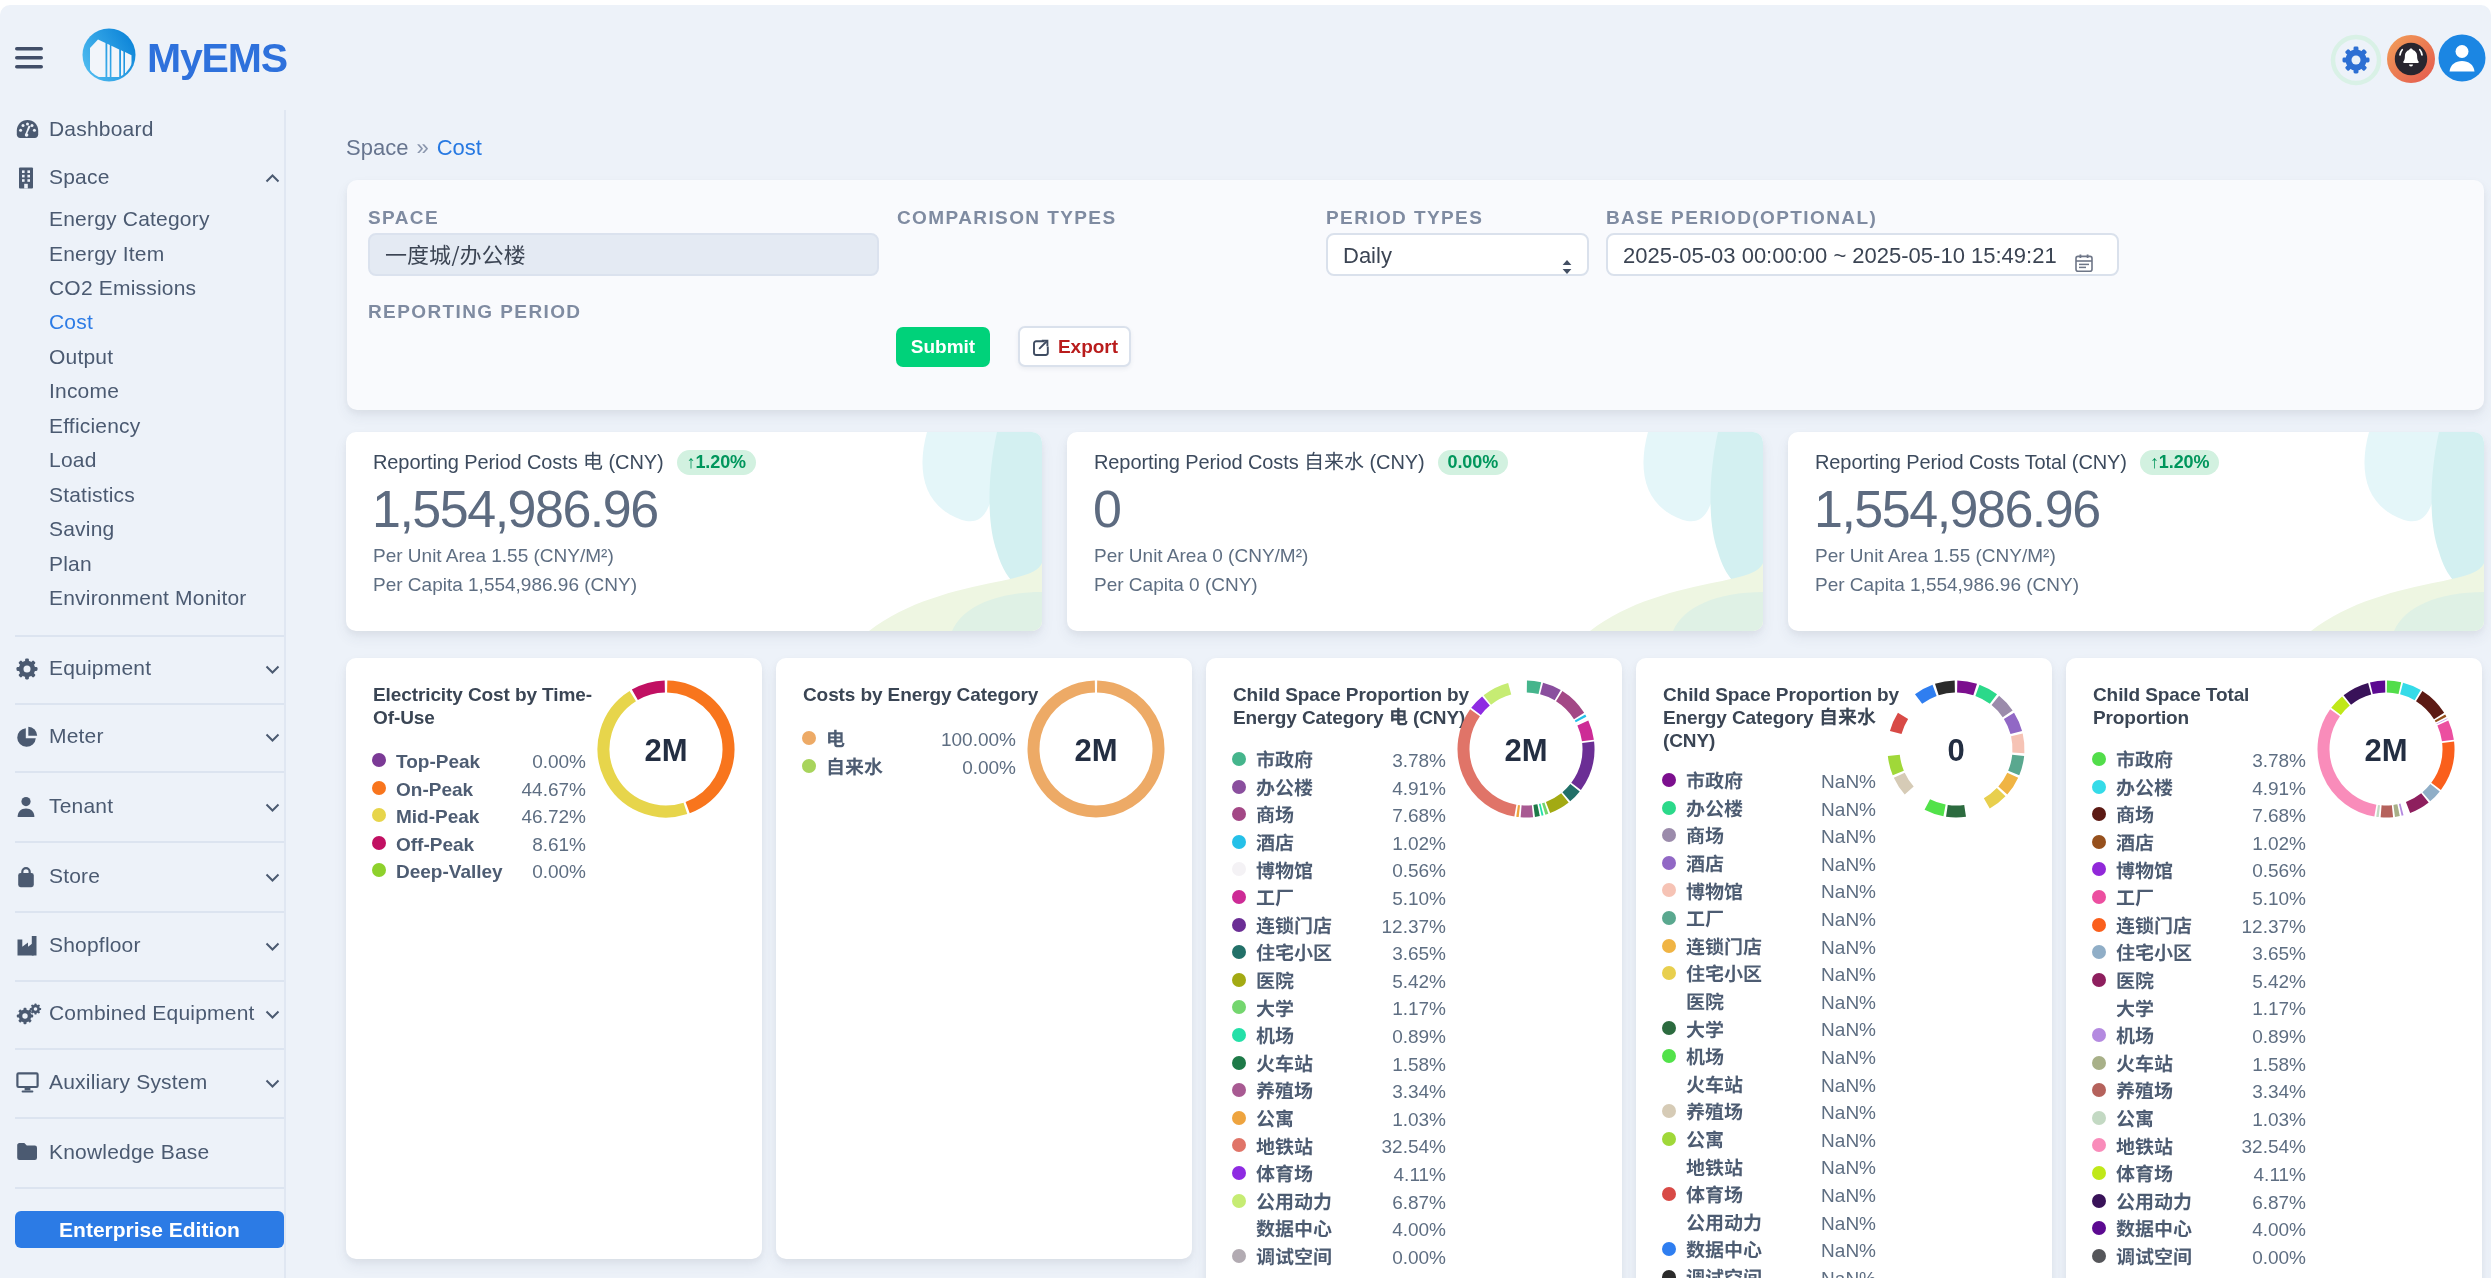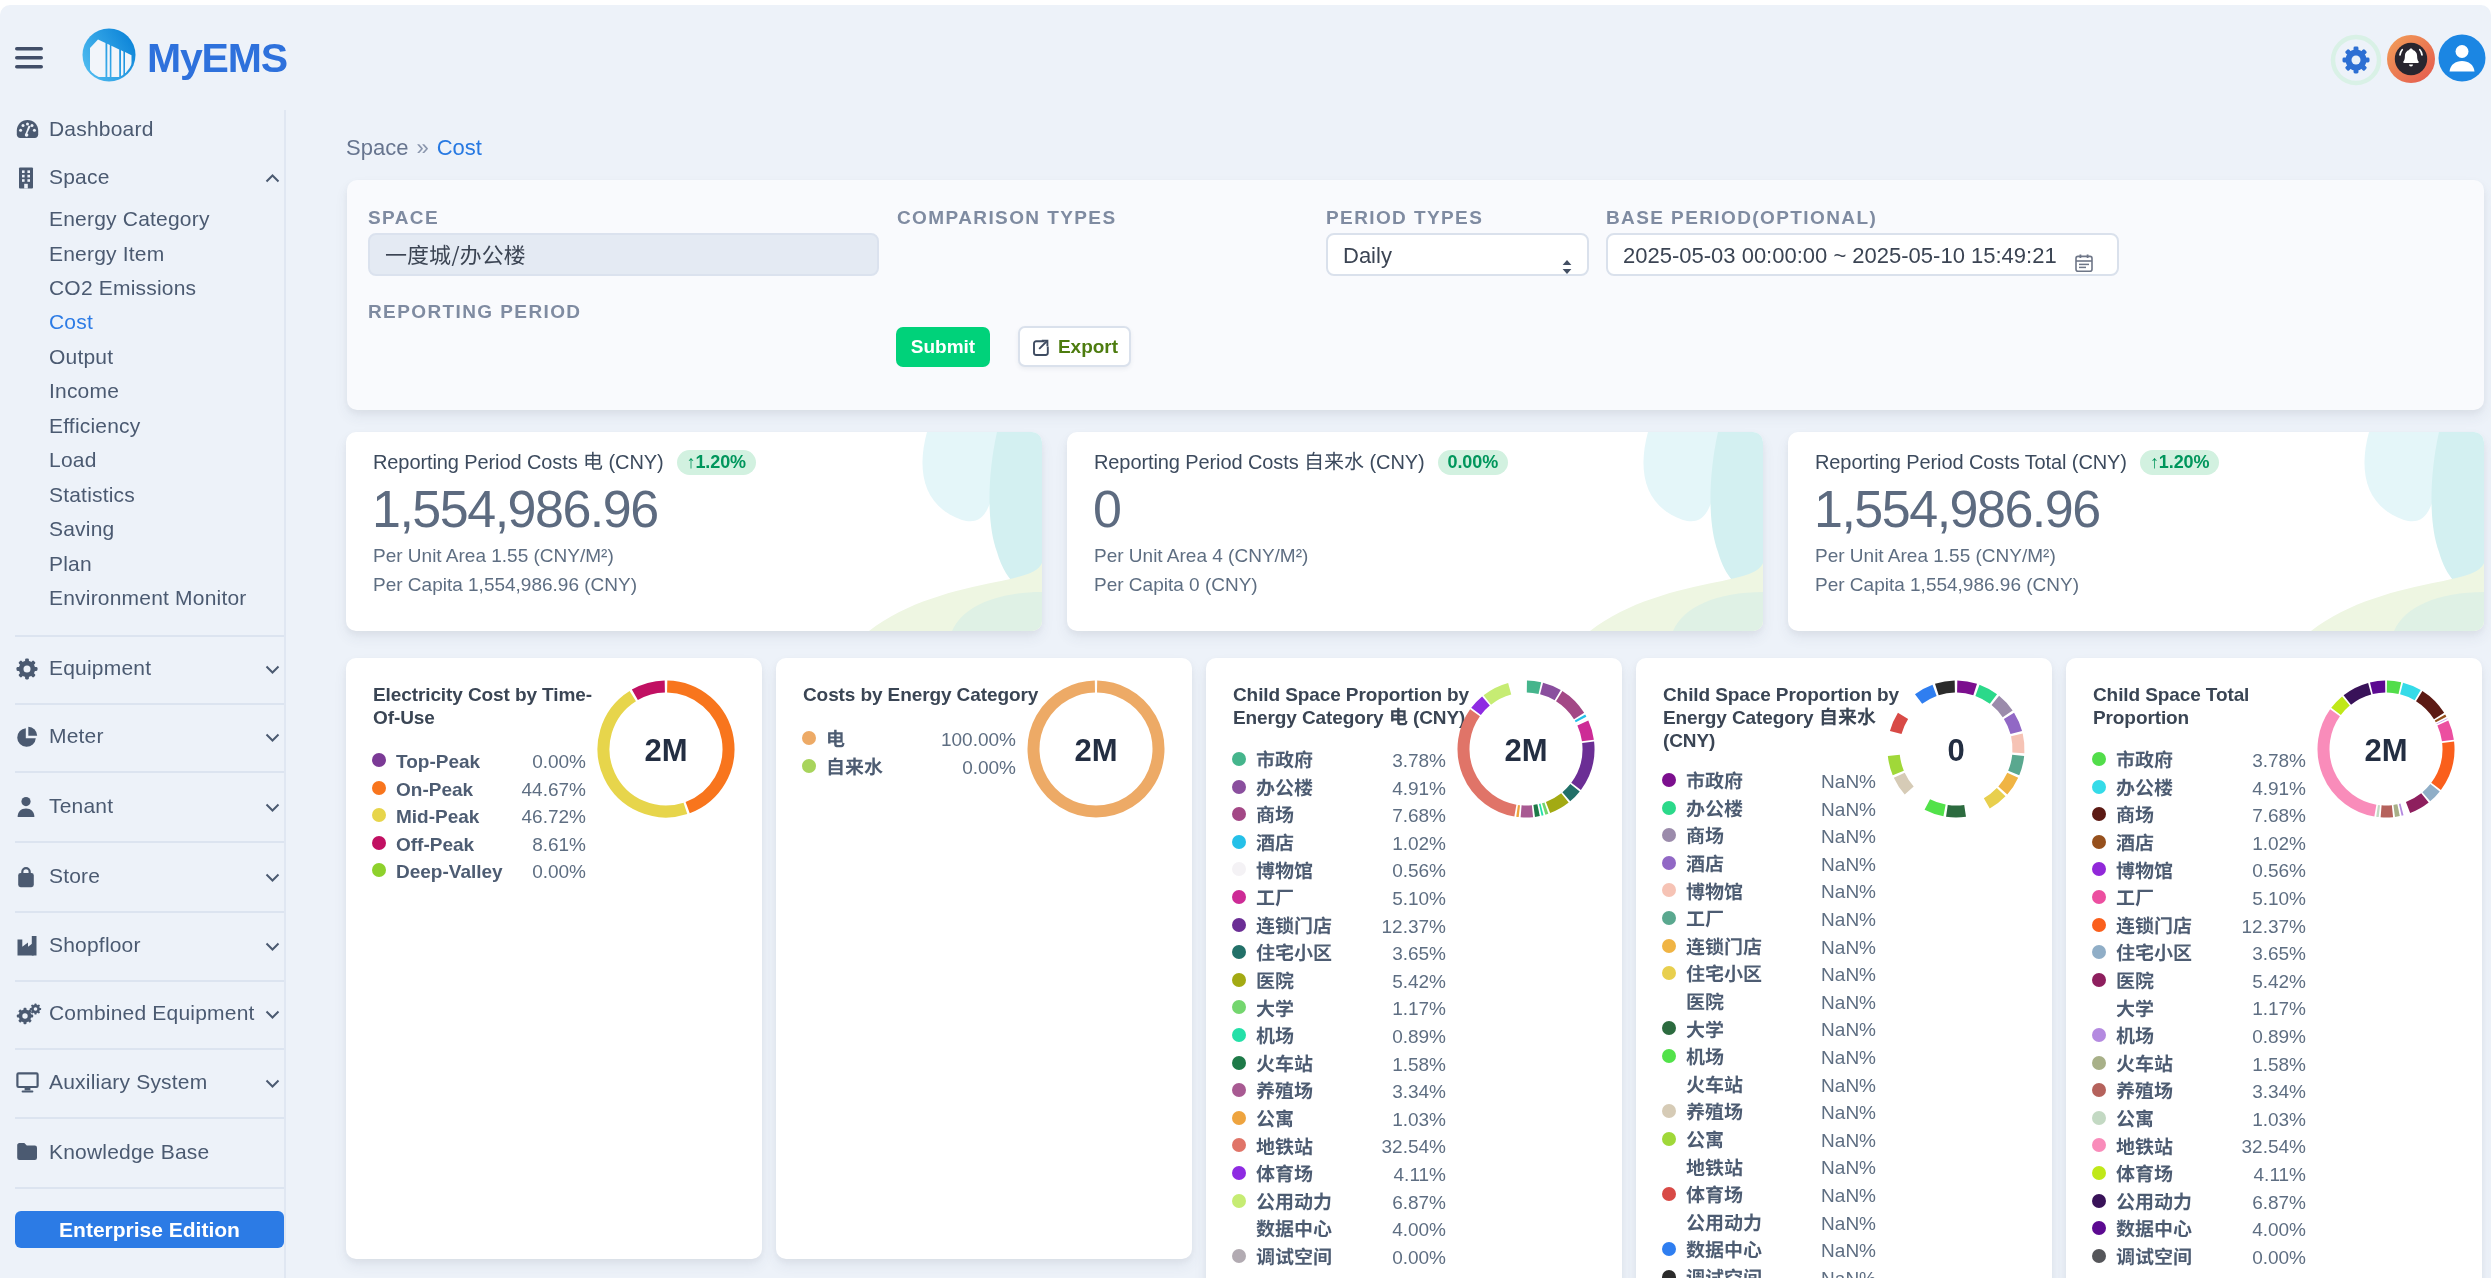--- a/index.html
+++ b/index.html
@@ -33,21 +33,21 @@
   border-radius:10px; box-shadow:0 7px 14px rgba(60,75,100,.07),0 3px 6px rgba(0,0,0,.04); }
 .flab { position:absolute; font-size:19px; font-weight:700; letter-spacing:1.4px; color:#7f8ba1; }
 .finp { position:absolute; height:43px; background:#fff; border:2px solid #dae1ec; border-radius:8px;
   font-size:22px; color:#3b4453; line-height:41px; padding-left:15px; white-space:nowrap; }
 .finp.dis { background:#e4eaf3; border-color:#dbe2ee; }
 .finp .ud { position:absolute; right:14px; top:12px; }
 .finp .cal { position:absolute; right:23px; top:10px; }
 .btn-submit { position:absolute; left:549px; top:147px; width:94px; height:40px; background:#00d27a;
   border-radius:7px; color:#fff; font-size:19px; font-weight:700; text-align:center; line-height:40px; }
 .btn-export { position:absolute; left:671px; top:146px; width:113px; height:41px; background:#fff;
-  border:2px solid #dae1ec; border-radius:7px; color:#4d7c0f; font-size:19px; font-weight:700;
+  border:2px solid #dae1ec; border-radius:7px; color:#b91c1c; font-size:19px; font-weight:700;
   text-align:center; line-height:37px; box-shadow:0 2px 4px rgba(60,75,100,.08); }
 .btn-export svg { vertical-align:-4px; margin-right:8px; }
 
 .srow { position:absolute; left:0; top:322px; width:2138px; display:flex; gap:25px; }
 .scard { position:relative; width:696px; height:199px; background:#fff; border-radius:10px;
   box-shadow:0 7px 14px rgba(60,75,100,.07),0 3px 6px rgba(0,0,0,.04); overflow:hidden; }
 .deco { position:absolute; right:0; top:0; }
 .st { position:absolute; left:27px; top:18px; font-size:20px; color:#3c4a5d; letter-spacing:-0.1px; }
 .badge { display:inline-block; margin-left:13px; padding:0 10px; height:25px; line-height:25px;
   background:#d2f1e0; border-radius:13px; color:#00965c; font-size:18px; font-weight:700; vertical-align:1px; }
@@ -425,21 +425,21 @@
             <path d="M86 199 C96 175 130 160 176 160 L176 199 Z" fill="#dff1e5"></path>
           </svg>
   <div class="st">Reporting Period Costs <svg width="60.0" height="20.0" viewBox="0 0 60.0 20.0" style="vertical-align:-2.40px">
               <g transform="translate(0,17.60) scale(0.020000,-0.020000)" fill="#3c4a5d">
                 <use href="#g60" x="0"></use>
                 <use href="#g61" x="1000"></use>
                 <use href="#g62" x="2000"></use>
               </g>
             </svg> (CNY)<span class="badge">0.00%</span></div>
   <div class="sn">0</div>
-  <div class="sp" style="top:113px">Per Unit Area 4 (CNY/M²)</div>
+  <div class="sp" style="top:113px">Per Unit Area 0 (CNY/M²)</div>
   <div class="sp" style="top:142px">Per Capita 0 (CNY)</div>
 </div>
         <div class="scard">
           <svg class="deco" width="176" height="199" viewBox="0 0 176 199">
             <path d="M61 0 C50 40 58 75 96 88 C125 97 131 60 131 0 Z" fill="#e4f6f9"></path>
             <path d="M131 0 C122 40 120 90 131 120 C140 152 160 165 176 155 L176 0 Z" fill="#d3f0f1"></path>
             <path d="M3 199 C40 170 90 158 130 150 C160 144 172 140 176 131 L176 199 Z" fill="#eef6e2"></path>
             <path d="M86 199 C96 175 130 160 176 160 L176 199 Z" fill="#dff1e5"></path>
           </svg>
   <div class="st">Reporting Period Costs Total (CNY)<span class="badge">↑1.20%</span></div>

